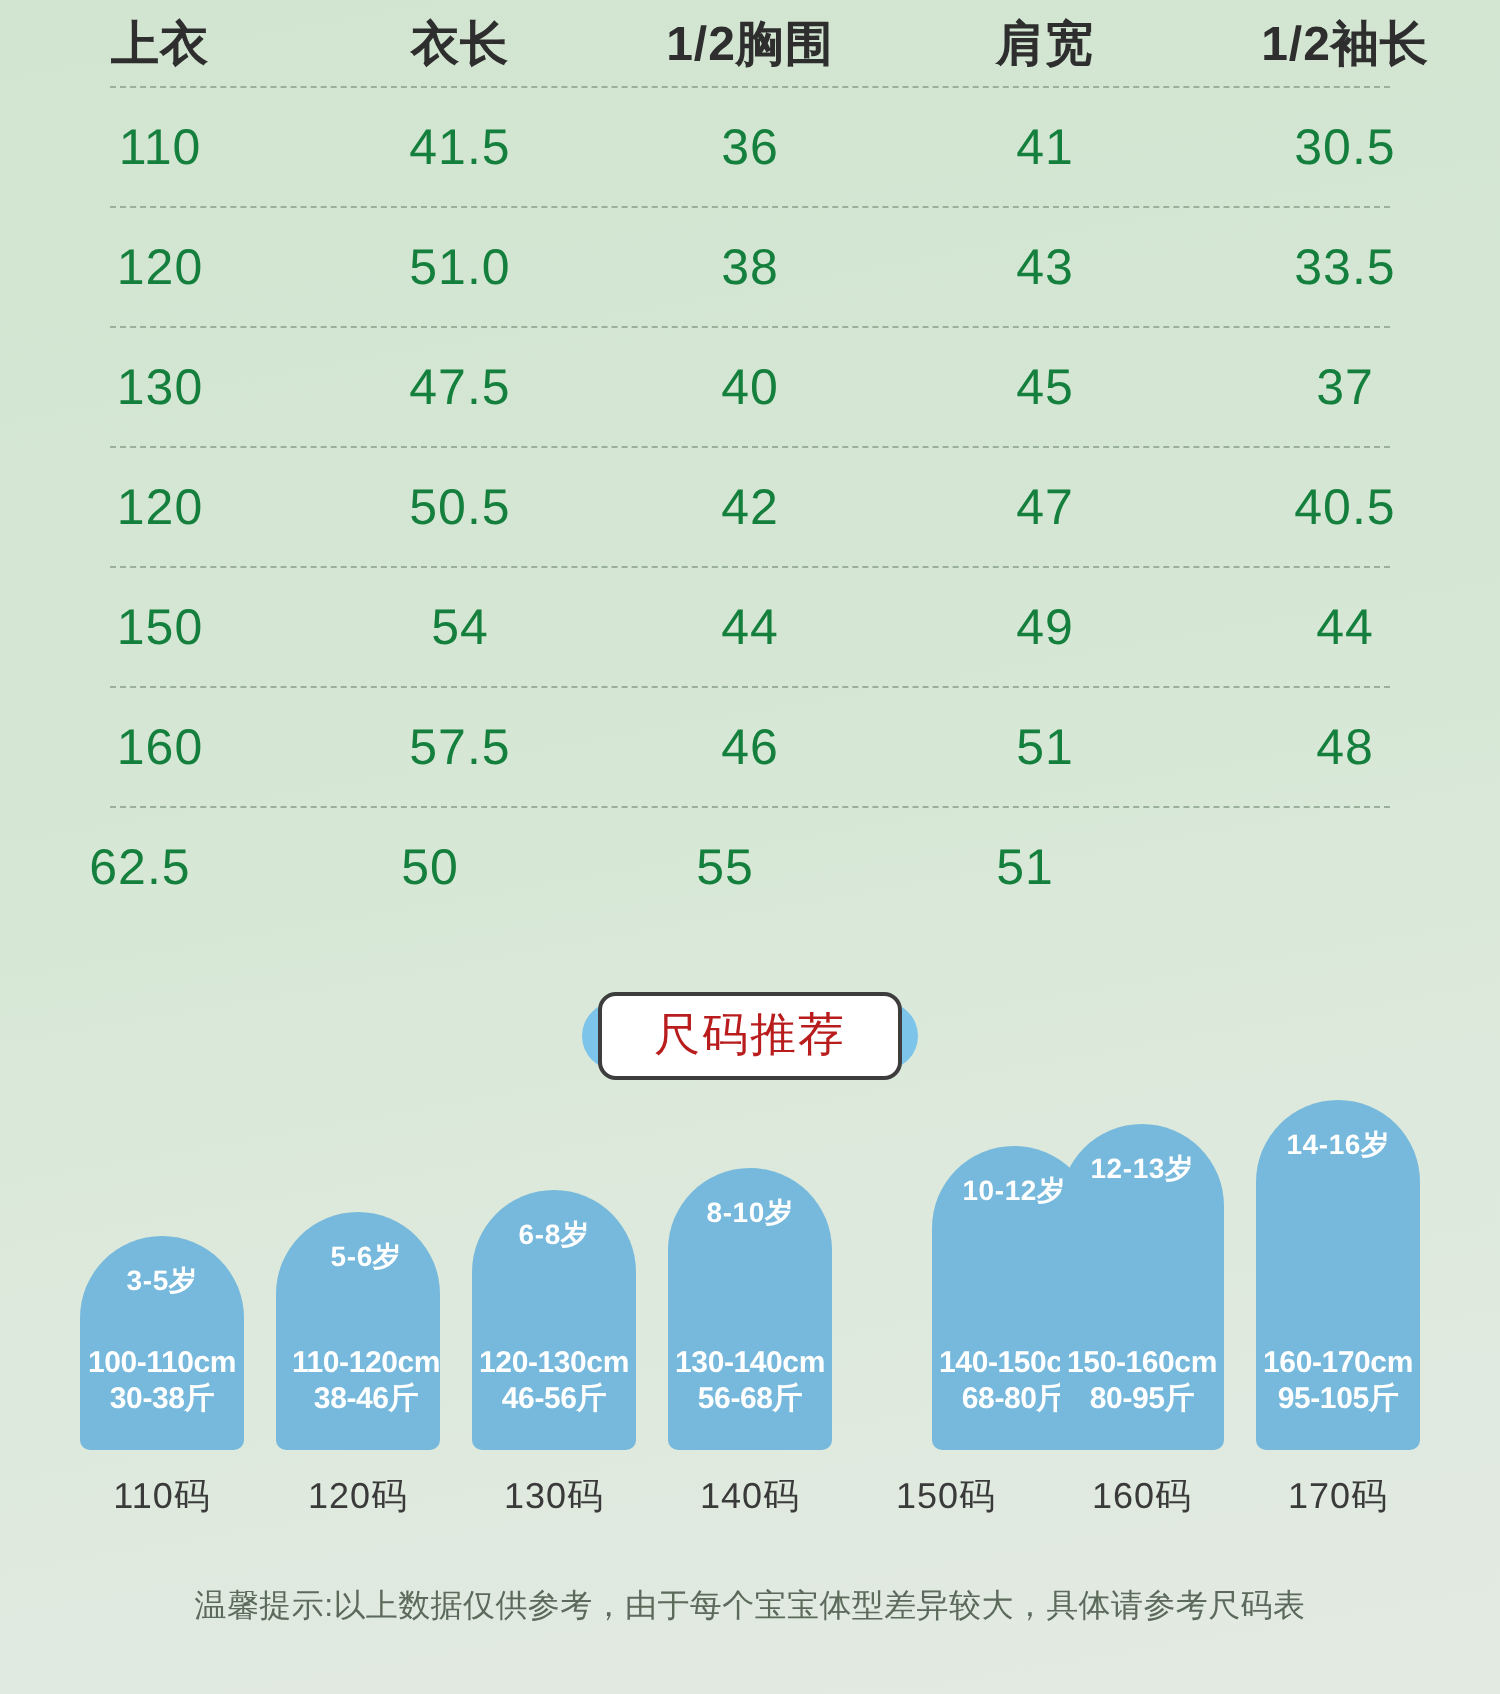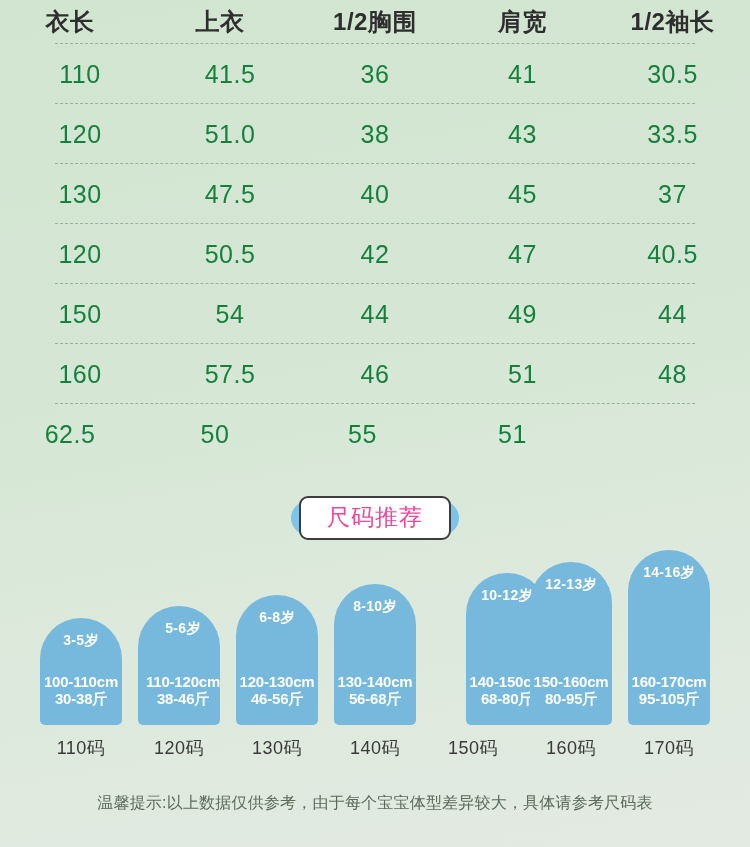--- a/index.html
+++ b/index.html
@@ -95,21 +95,21 @@
   .badge-dot.right { right: -8px; }
 
   .badge-pill {
     position: relative;
     z-index: 2;
     background: #ffffff;
     border: 2px solid #3d3d3d;
     border-radius: 9px;
     padding: 4px 26px;
     font-size: 23px;
-    color: #ec4899;
+    color: #b91c1c;
     letter-spacing: 1px;
     line-height: 1.35;
   }
 
   
   .arch-area {
     position: absolute;
     left: 0;
     top: 560px;
     width: 750px;
@@ -176,22 +176,22 @@
     color: #5b6a5a;
     letter-spacing: 0.2px;
   }
 </style>
 </head>
 <body>
 
 <div class="size-table">
 
   <div class="table-row header-row has-sep">
+    <div class="cell col-1">上衣</div>
     <div class="cell col-2">衣长</div>
-    <div class="cell col-1">上衣</div>
     <div class="cell col-3">1/2胸围</div>
     <div class="cell col-4">肩宽</div>
     <div class="cell col-5">1/2袖长</div>
   </div>
 
   <div class="table-row has-sep">
     <div class="cell col-1">110</div>
     <div class="cell col-2">41.5</div>
     <div class="cell col-3">36</div>
     <div class="cell col-4">41</div>

